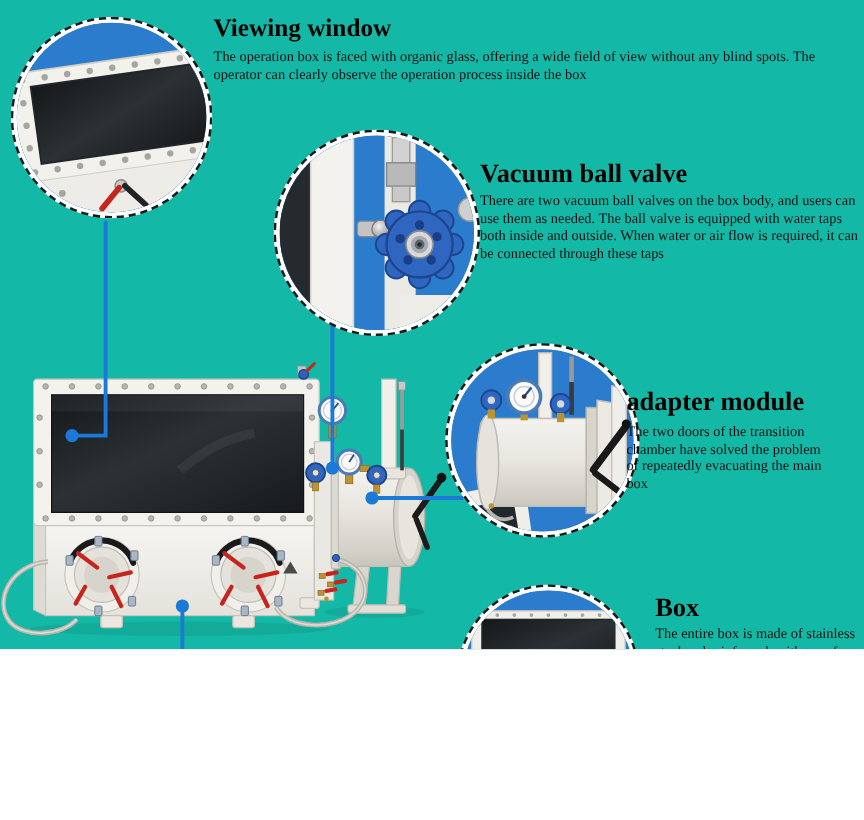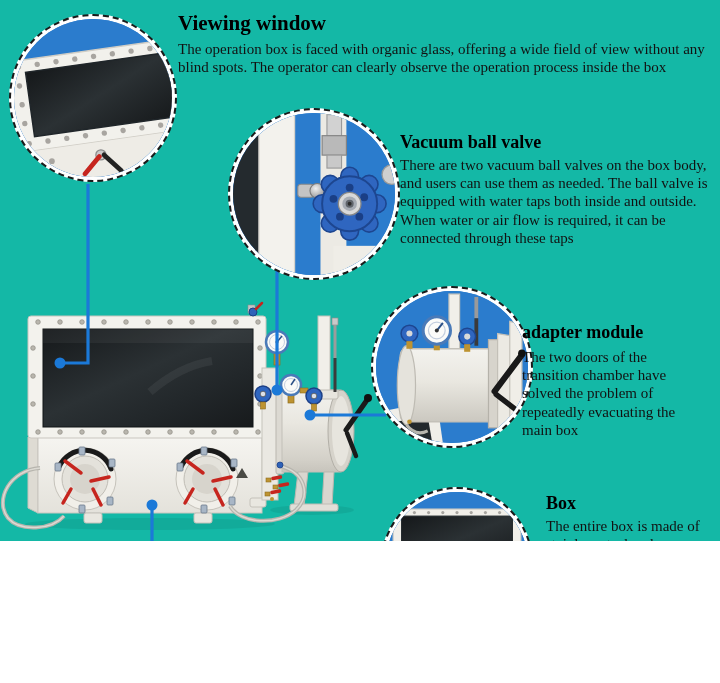--- a/index.html
+++ b/index.html
@@ -11,23 +11,23 @@
   .callout-circle{
     position:absolute;z-index:2;border:2px dashed #1a1a1a;border-radius:50%;
     background:#ffffff;padding:3px;box-sizing:border-box;
   }
   .callout-circle .disc{
     width:100%;height:100%;border-radius:50%;overflow:hidden;position:relative;
     background:#2b7ccd;
   }
   .callout-circle .disc svg{position:absolute;left:0;top:0;width:100%;height:100%;}
   .callout-text{position:absolute;z-index:3;color:#000;}
-  .callout-title{font-weight:bold;font-size:18px;line-height:1.05;color:#000;letter-spacing:0px;}
+  .callout-title{font-weight:bold;font-size:22px;line-height:1.05;color:#000;letter-spacing:0px;}
   .callout-title.small{font-size:21px;}
-  .callout-desc{font-size:15px;line-height:1.22;color:#121212;}
+  .callout-desc{font-size:12px;line-height:1.22;color:#121212;}
 </style>
 </head>
 <body>
 
 <div class="stage">
 
   <svg class="overlay-svg" width="720" height="683" viewBox="0 0 720 683">
     <defs>
       <linearGradient id="gGlassM" x1="0" y1="0" x2="1" y2="1">
         <stop offset="0" stop-color="#15181a"></stop>

